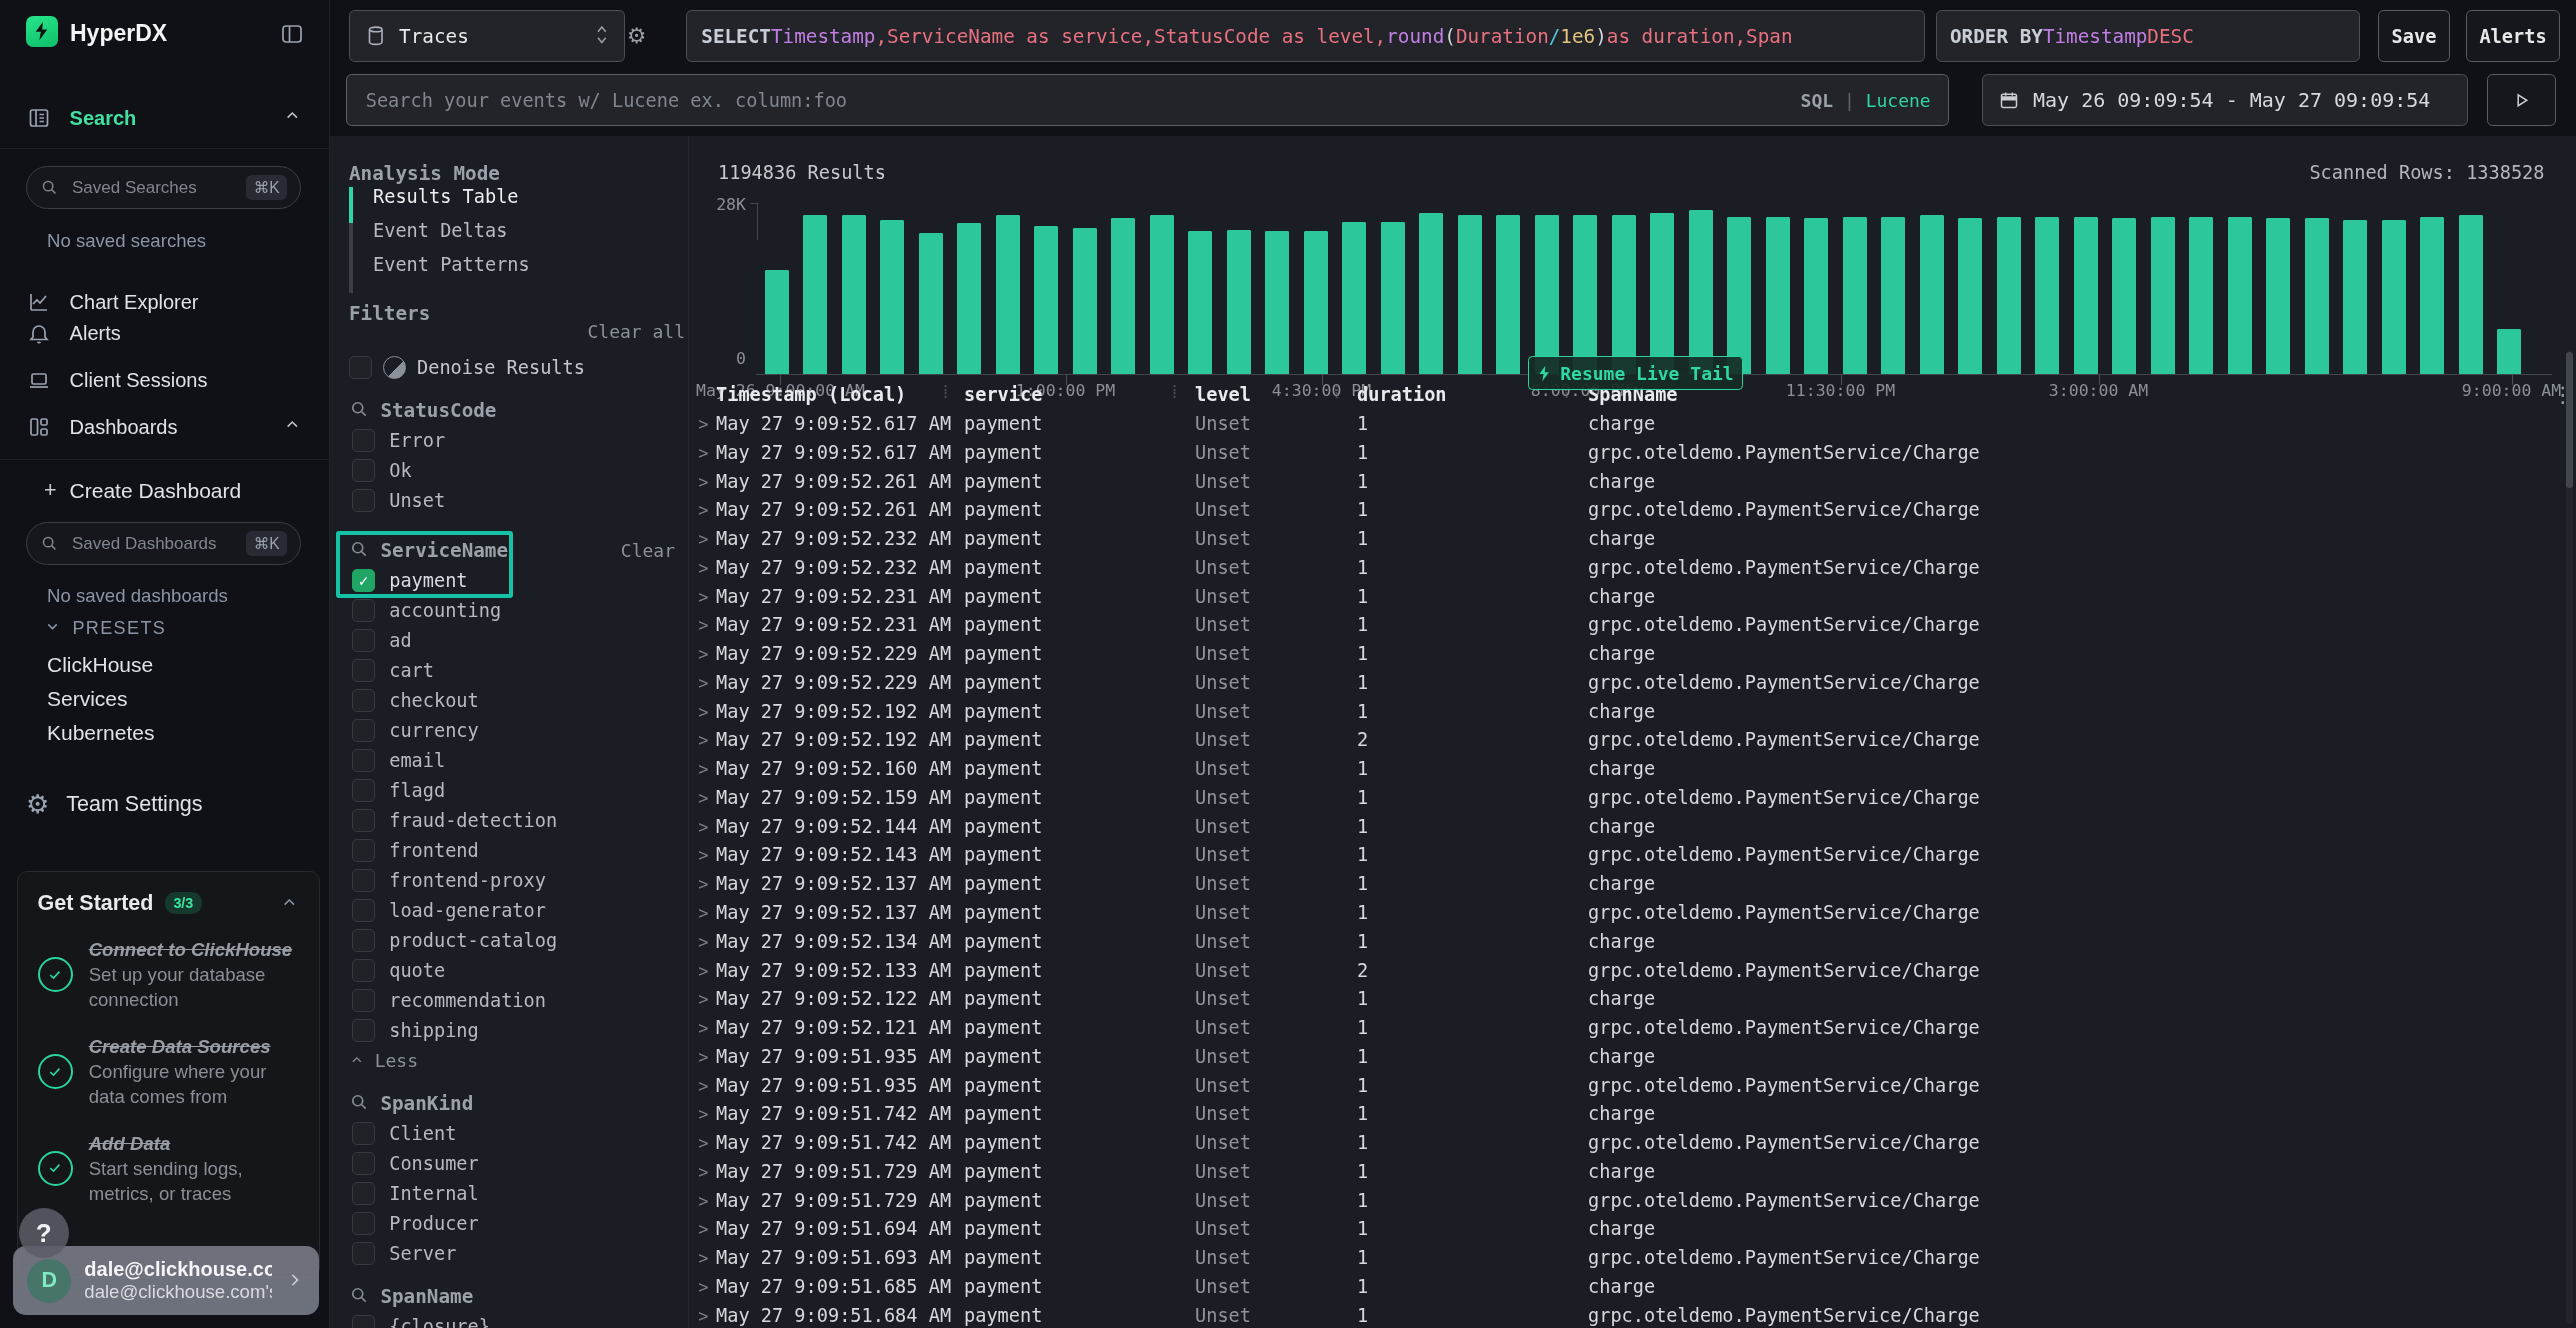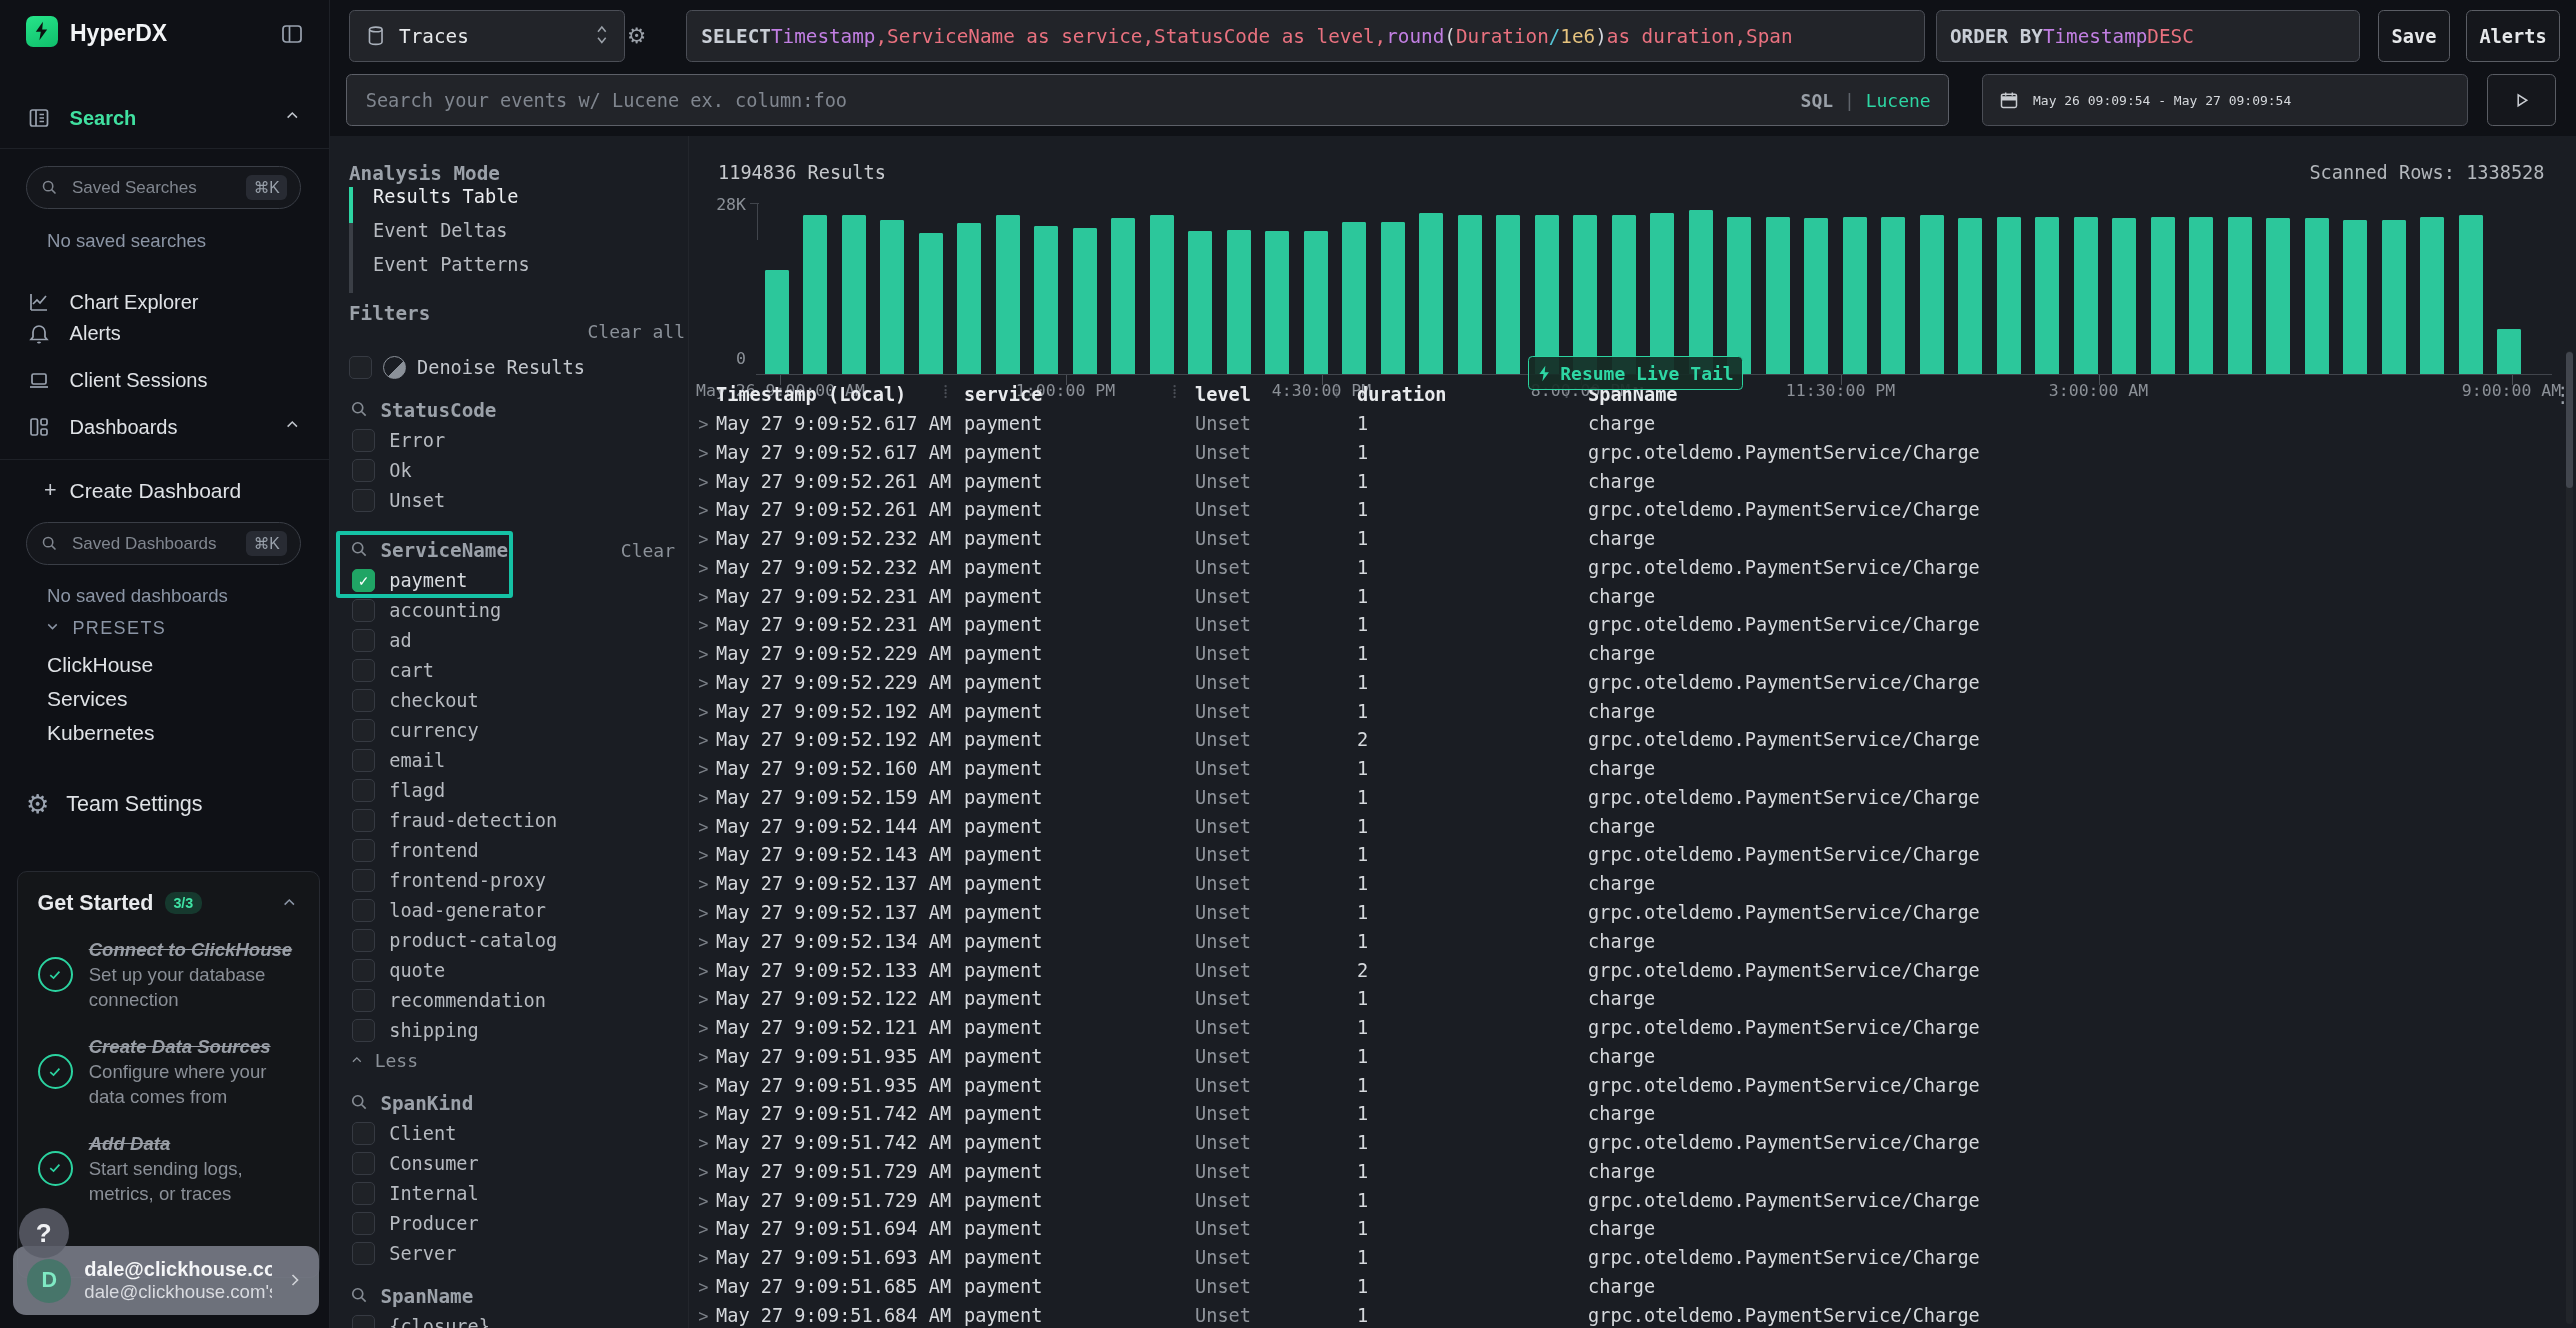--- a/index.html
+++ b/index.html
@@ -168,21 +168,21 @@
       </span>
     </div>
     <div class="tbox mono" style="left:1652px;top:74px;width:486px;height:52px;padding:0 15.7px;gap:14.3px;">
       <span class="icon">
         <svg width="20" height="20" viewBox="0 0 24 24" fill="none" stroke="#c9ccd1" stroke-width="1.8">
           <rect x="3" y="5" width="18" height="16" rx="2"></rect>
             <path d="M3 10h18" stroke-width="5"></path>
             <path d="M8 3v4M16 3v4"></path>
         </svg>
       </span>
-      <span style="font-size:13px;color:#d6d9dd;">May 26 09:09:54 - May 27 09:09:54</span>
+      <span style="font-size:20px;color:#d6d9dd;">May 26 09:09:54 - May 27 09:09:54</span>
     </div>
     <div class="btn" style="left:2157px;top:74px;width:69px;height:52px;">
       <svg width="18.6" height="18.6" viewBox="0 0 24 24" fill="none" stroke="#c9ccd1" stroke-width="2">
         <polygon points="8,5 19,12 8,19"></polygon>
       </svg>
     </div>
   </div>
 
   <div class="content"></div>
   <div class="vdivider"></div>

